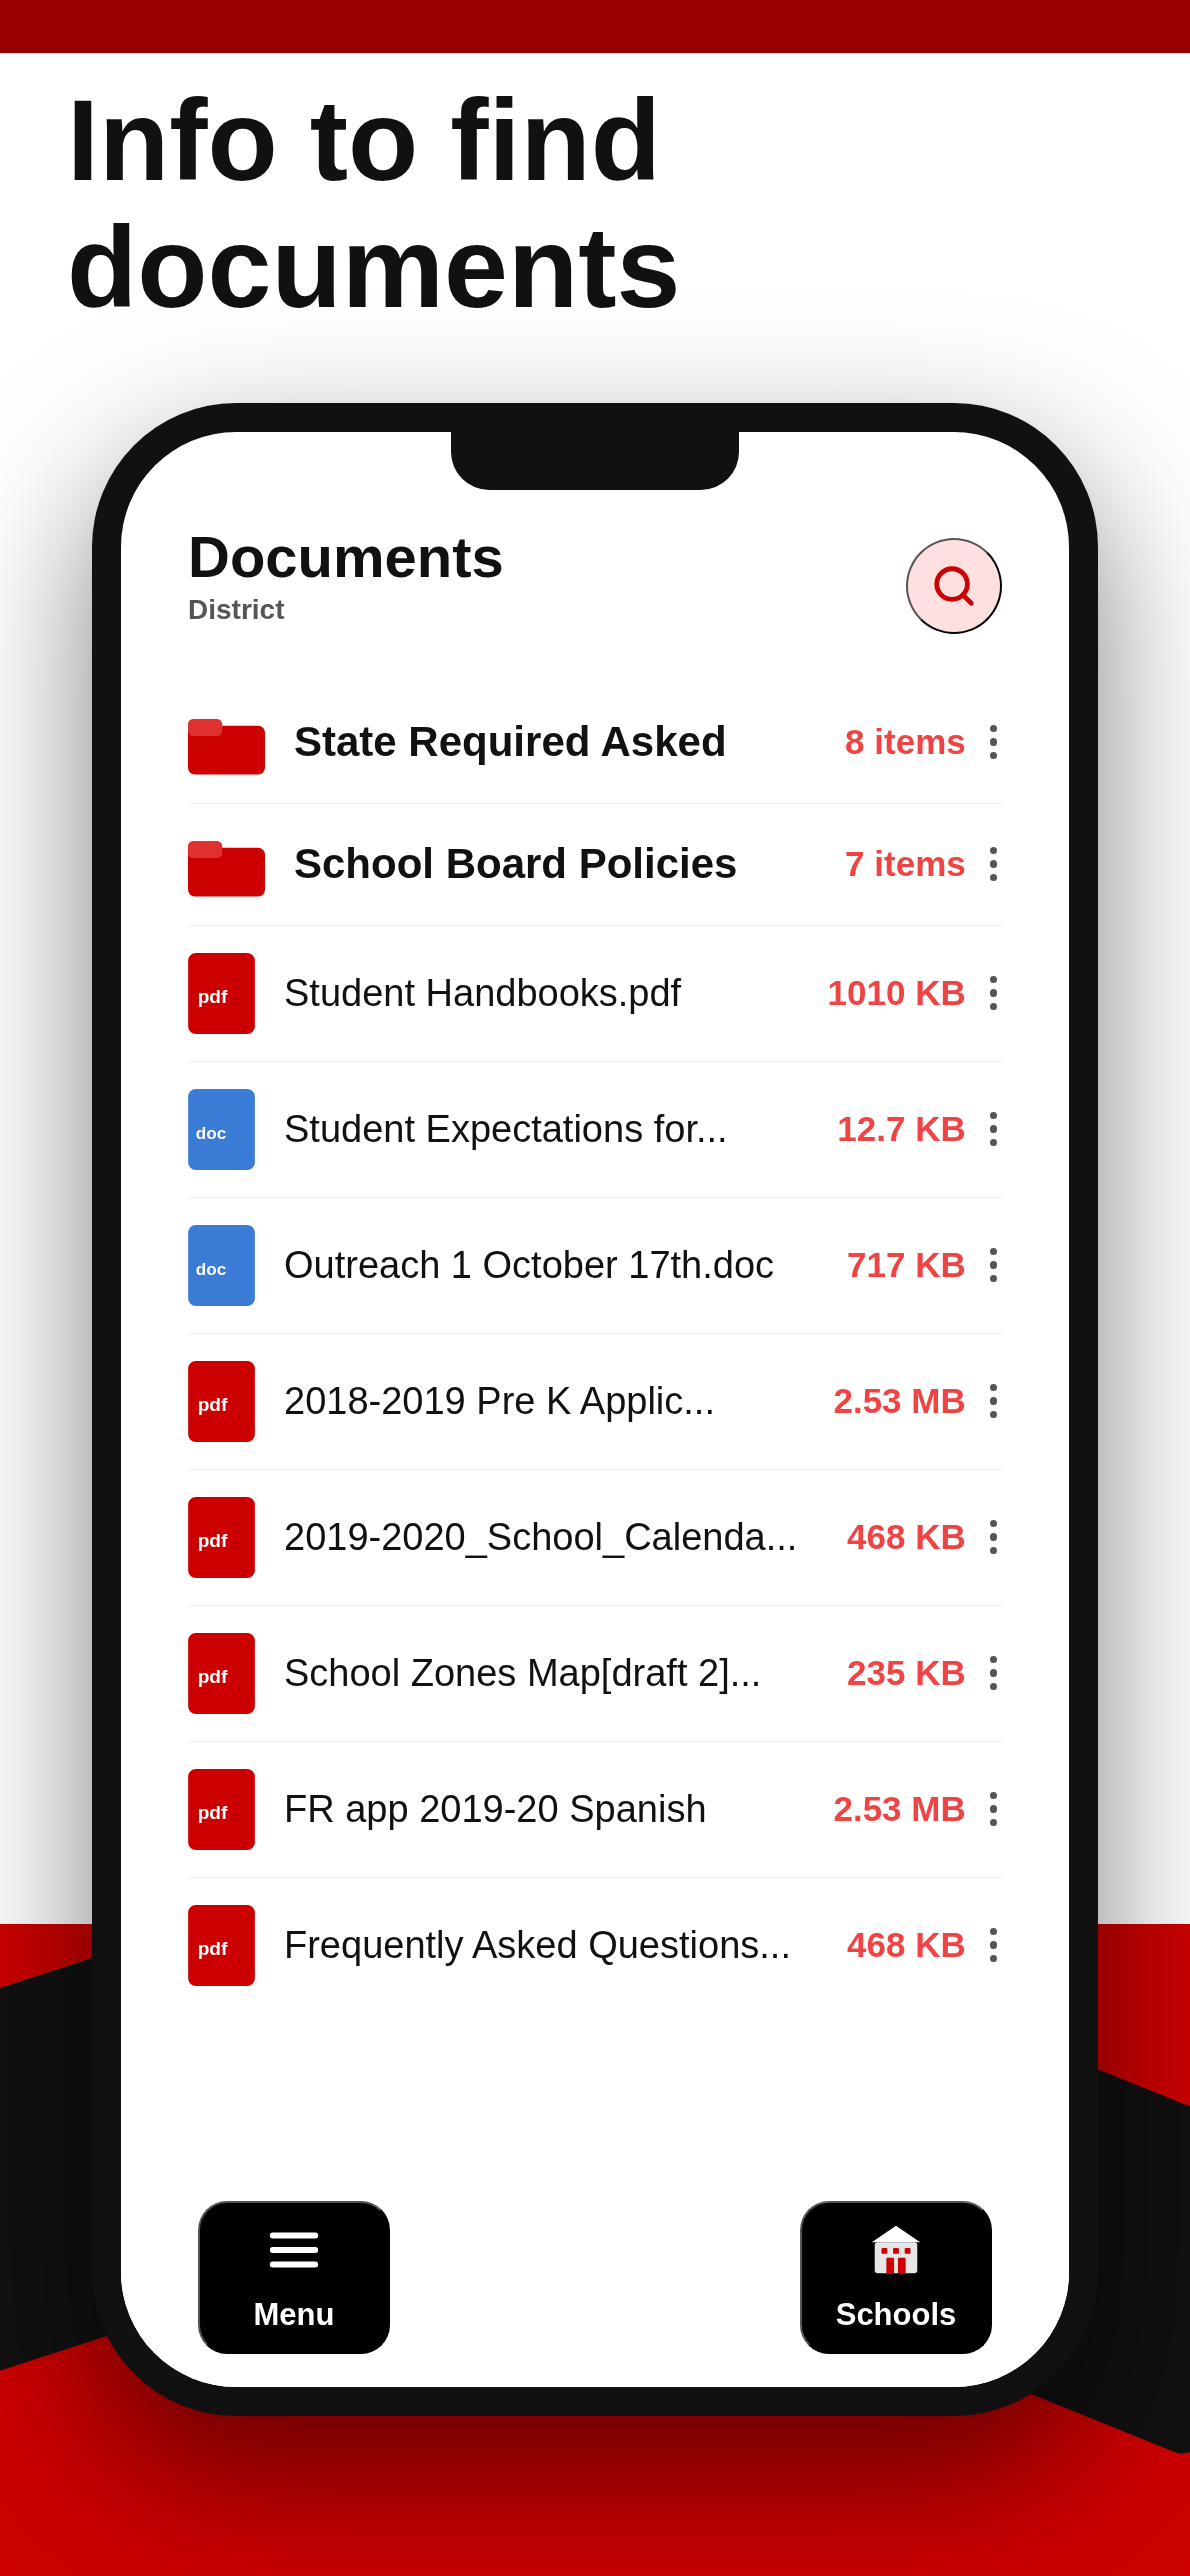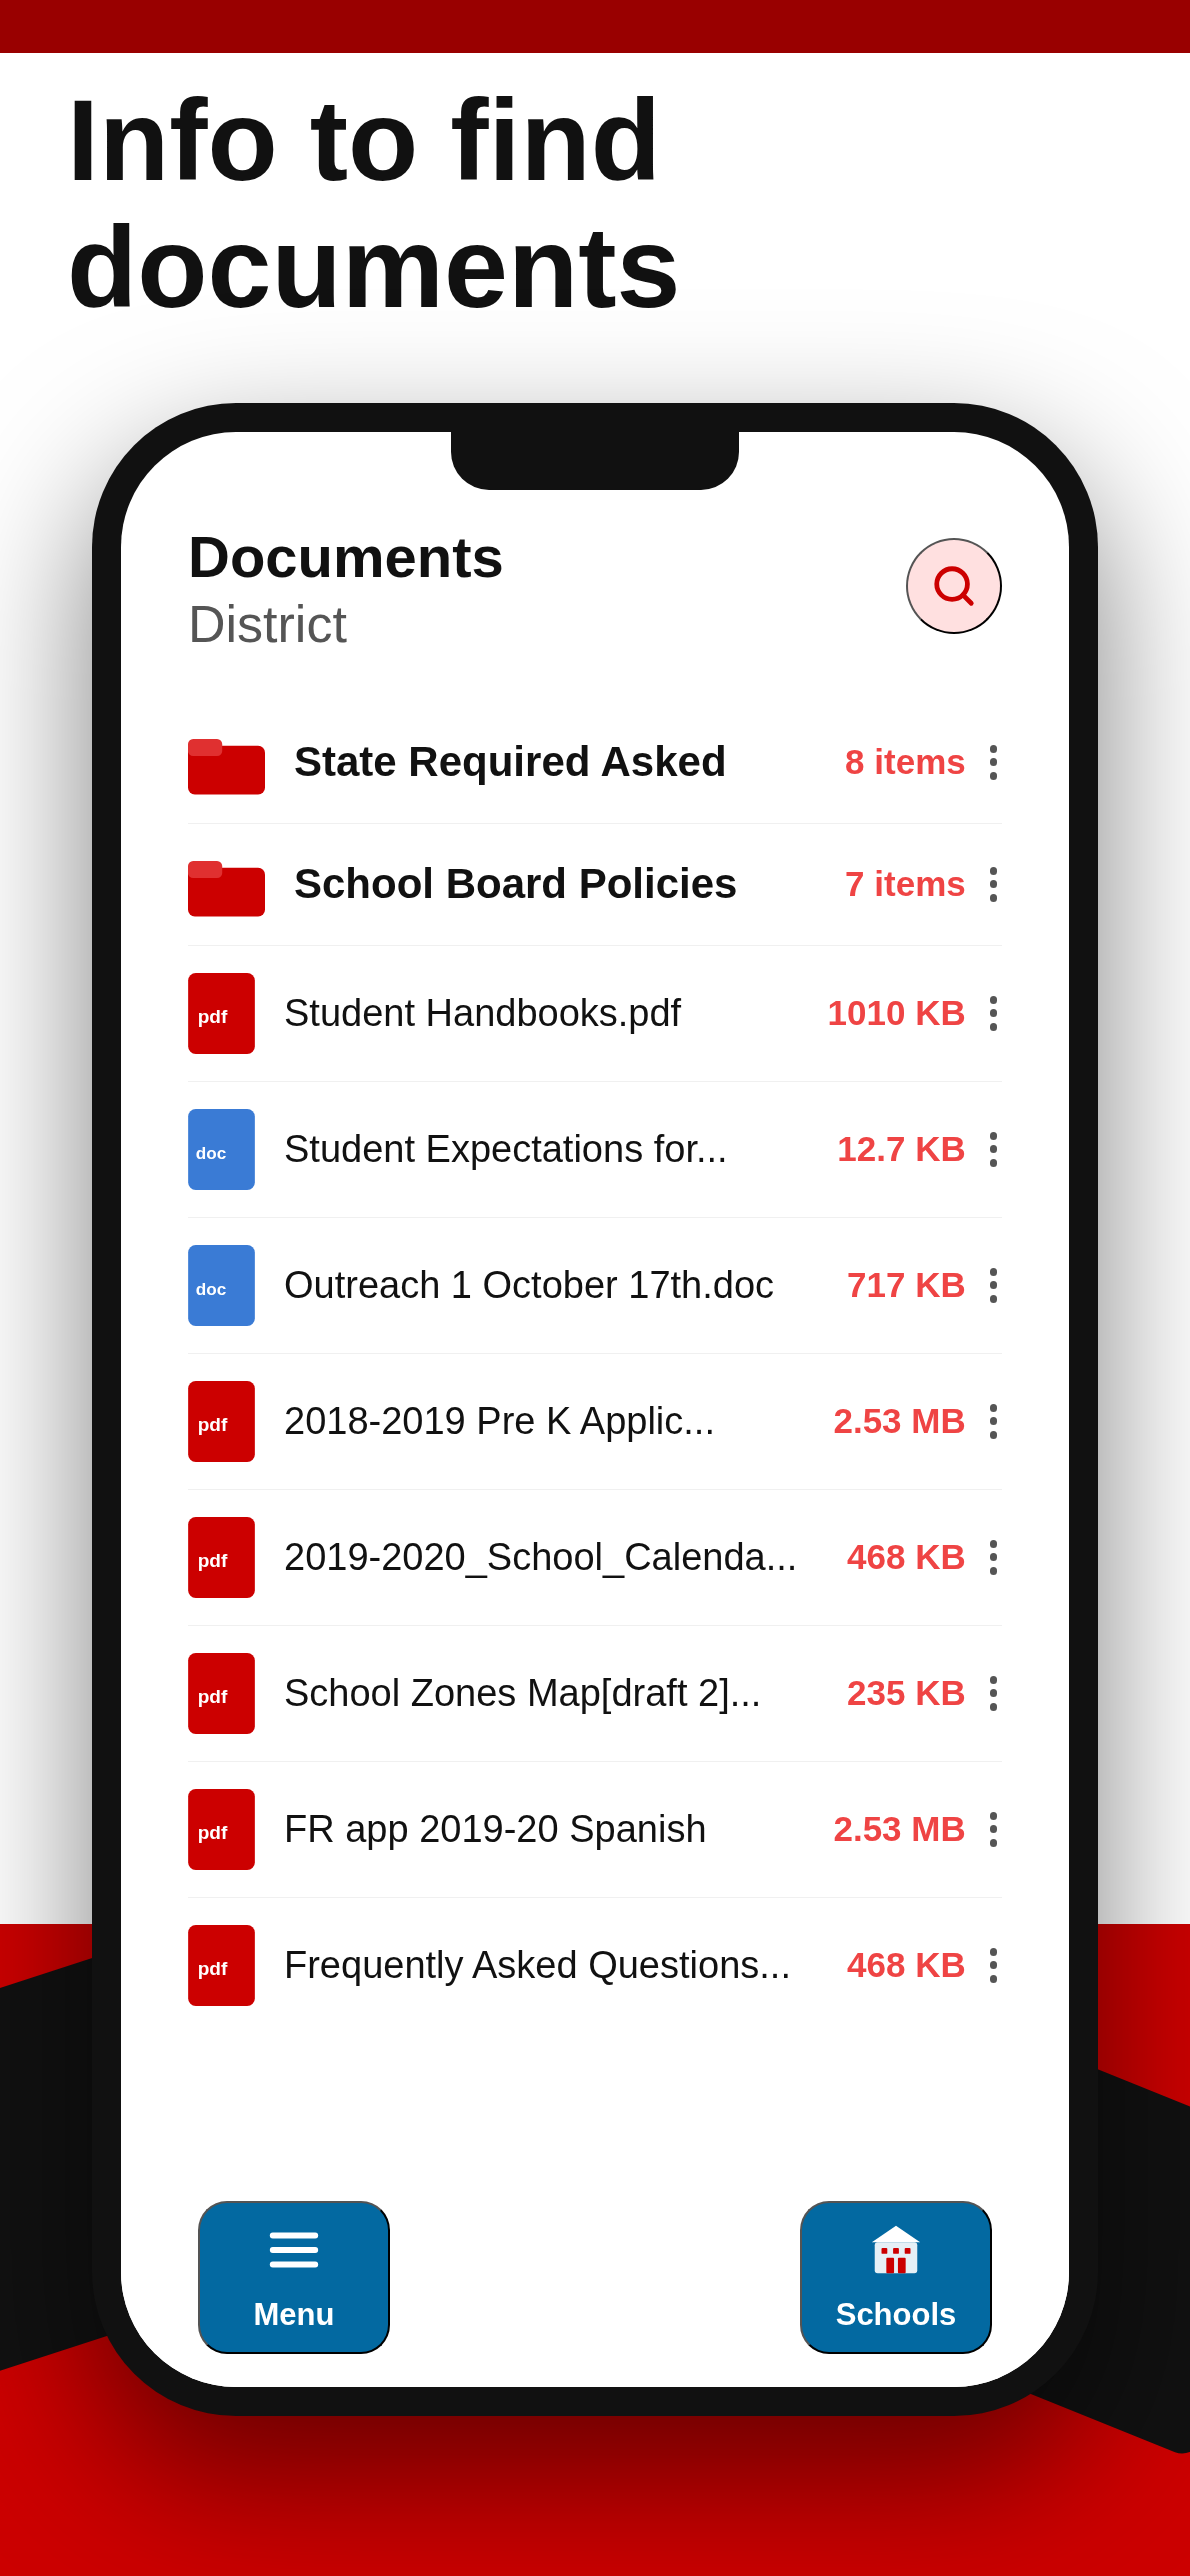--- a/index.html
+++ b/index.html
@@ -85,23 +85,23 @@
     }
 
     .screen-title {
       font-size: 58px;
       font-weight: 900;
       color: #111;
       line-height: 1;
     }
 
     .screen-subtitle {
-      font-size: 52px;
+      font-size: 28px;
       color: #555;
-      font-weight: 400;
+      font-weight: 700;
       margin-top: 7.7px;
     }
 
     .search-btn {
       width: 96px;
       height: 96px;
       background: #ffe0e0;
       border-radius: 50%;
       display: flex;
       align-items: center;
@@ -186,21 +186,21 @@
       background: white;
       display: flex;
       justify-content: space-between;
       align-items: center;
       padding: 19px 77px 38px;
     }
 
     .nav-btn {
       width: 192px;
       height: 153px;
-      background: #0369a1;
+      background: #000000;
       border-radius: 29px;
       display: flex;
       flex-direction: column;
       align-items: center;
       justify-content: center;
       color: white;
       cursor: pointer;
       gap: 18px;
     }
 

